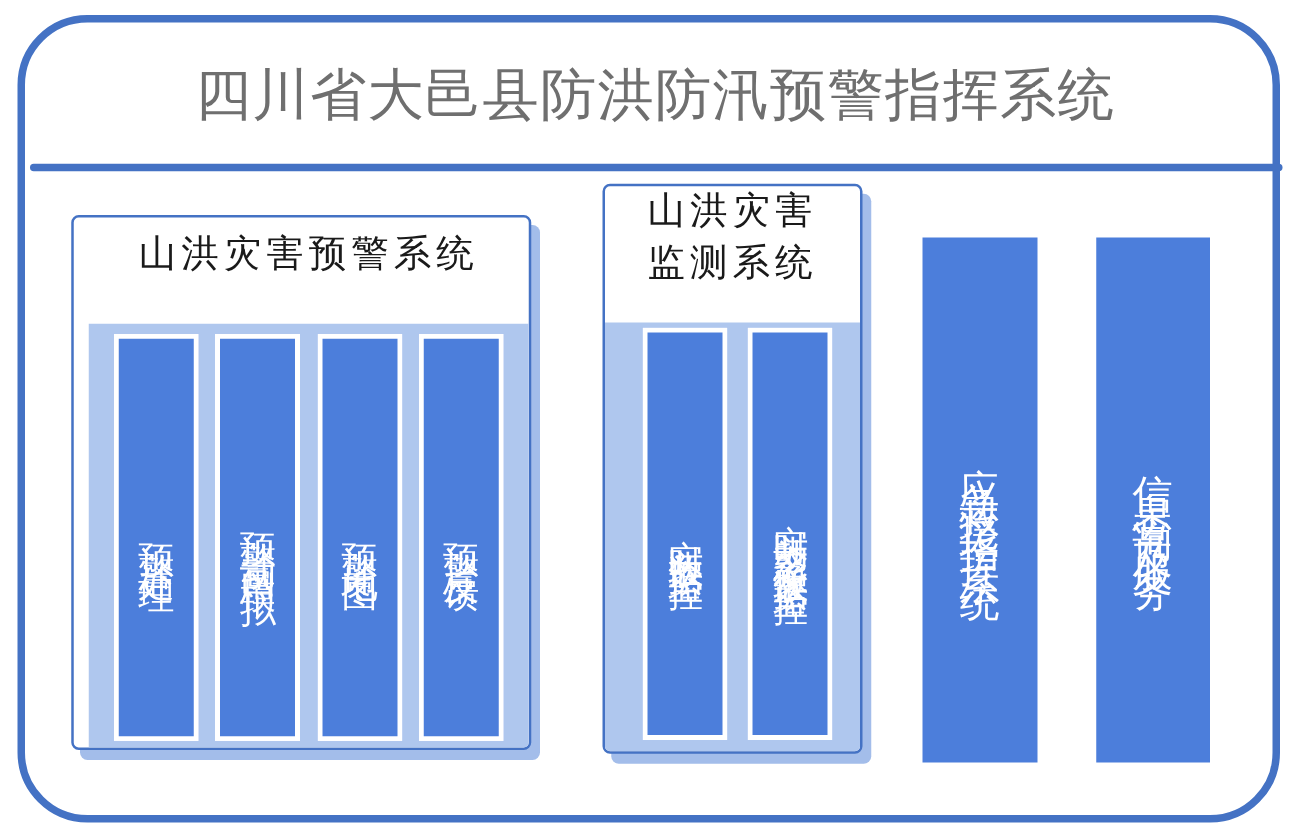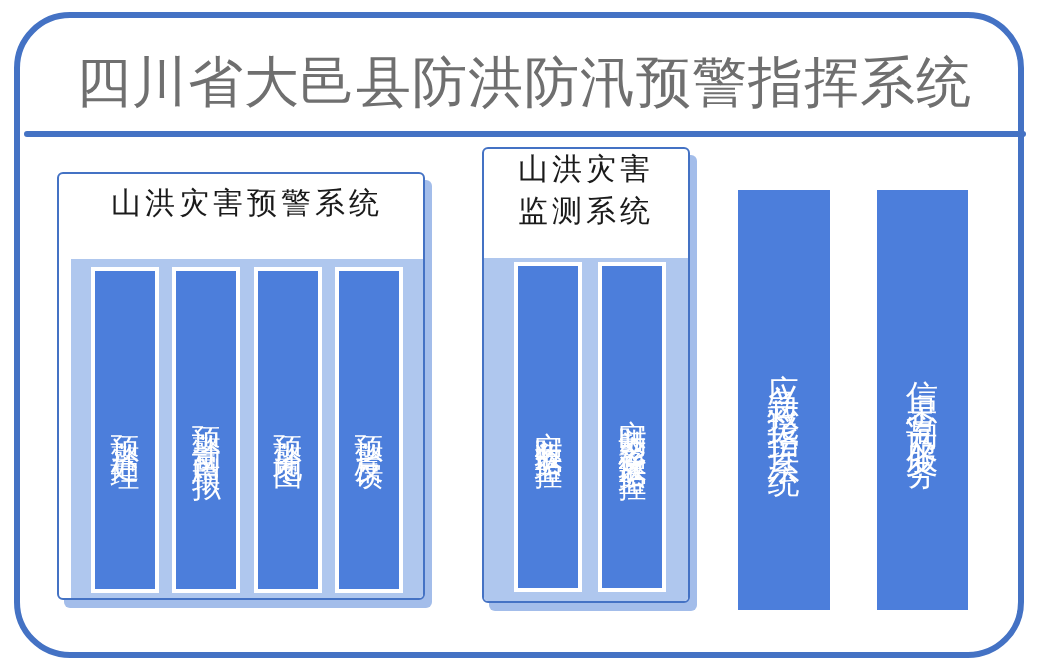--- a/index.html
+++ b/index.html
@@ -23,21 +23,21 @@
   }
 
   
   .title {
     position: absolute;
     left: 24px; top: 46px;
     width: 1000px;
     text-align: center;
     font-family: "Liberation Sans", sans-serif;
     font-weight: 400;
-    font-size: 55px;
+    font-size: 45px;
     letter-spacing: 1px;
     color: #6F6F6F;
     white-space: nowrap;
   }
 
   
   .divider {
     position: absolute;
     left: 24px; top: 131px;
     width: 1002px; height: 6px;

